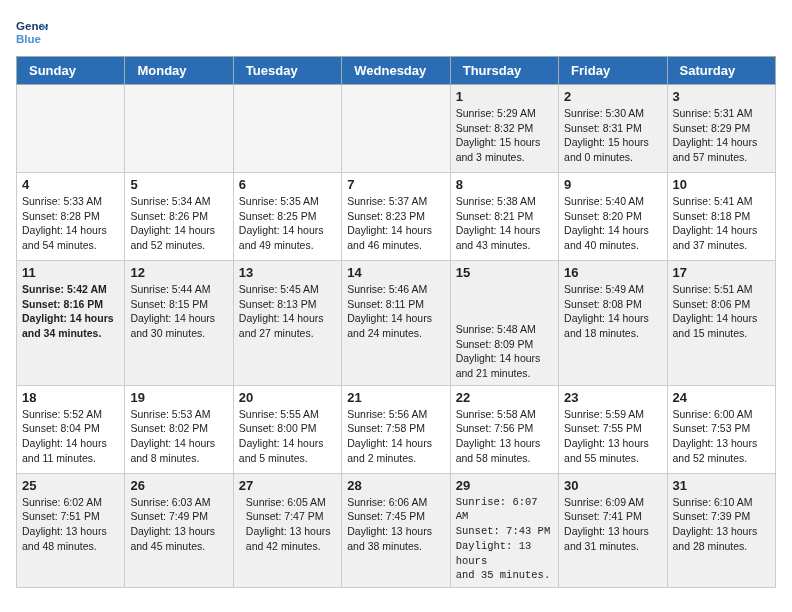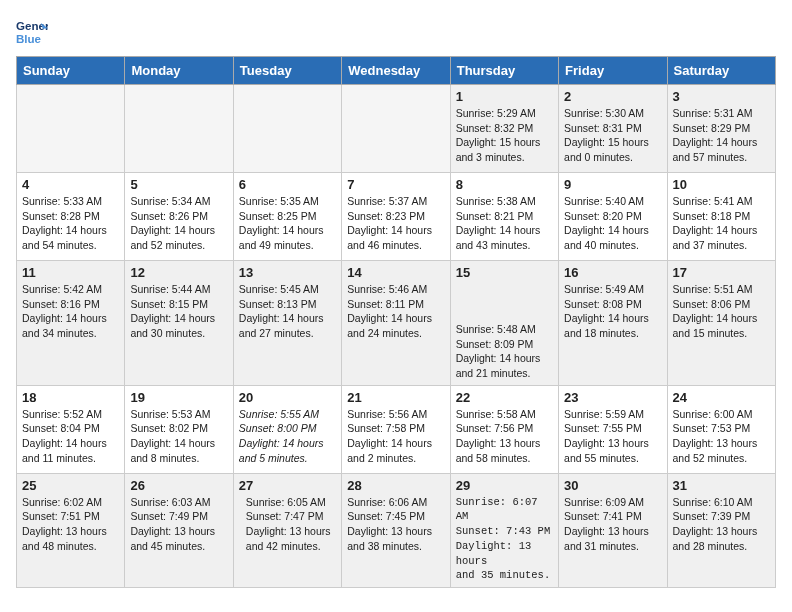--- a/index.html
+++ b/index.html
@@ -39,21 +39,21 @@
     }
     table {
       width: 100%;
       border-collapse: collapse;
       table-layout: fixed;
     }
     th {
       background-color: #2a6db5;
       color: #fff;
       text-align: left;
-      padding: 6px 6px;
+      padding: 6px 12px;
       font-size: 13px;
       border: 1px solid #aaa;
     }
     td {
       vertical-align: top;
       border: 1px solid #ccc;
       padding: 4px 5px;
       font-size: 11px;
       color: #222;
       height: 88px;
@@ -181,21 +181,21 @@
           <span class="day-num">10</span>
           <div class="day-info" style="white-space: pre-line;">Sunrise: 5:41 AM
 Sunset: 8:18 PM
 Daylight: 14 hours
 and 37 minutes.</div>
         </td>
       </tr>
       <tr>
         <td class="shaded">
           <span class="day-num">11</span>
-          <div class="day-info" style="white-space: pre-line;">Sunrise: 5:42 AM
+          <div class="day-info" style="white-space: pre-line; font-weight: bold;">Sunrise: 5:42 AM
 Sunset: 8:16 PM
 Daylight: 14 hours
 and 34 minutes.</div>
         </td>
         <td class="shaded">
           <span class="day-num">12</span>
           <div class="day-info" style="white-space: pre-line;">Sunrise: 5:44 AM
 Sunset: 8:15 PM
 Daylight: 14 hours
 and 30 minutes.</div>
@@ -246,21 +246,21 @@
         </td>
         <td>
           <span class="day-num">19</span>
           <div class="day-info" style="white-space: pre-line;">Sunrise: 5:53 AM
 Sunset: 8:02 PM
 Daylight: 14 hours
 and 8 minutes.</div>
         </td>
         <td>
           <span class="day-num">20</span>
-          <div class="day-info" style="white-space: pre-line; font-style: italic;">Sunrise: 5:55 AM
+          <div class="day-info" style="white-space: pre-line;">Sunrise: 5:55 AM
 Sunset: 8:00 PM
 Daylight: 14 hours
 and 5 minutes.</div>
         </td>
         <td>
           <span class="day-num">21</span>
           <div class="day-info" style="white-space: pre-line;">Sunrise: 5:56 AM
 Sunset: 7:58 PM
 Daylight: 14 hours
 and 2 minutes.</div>

